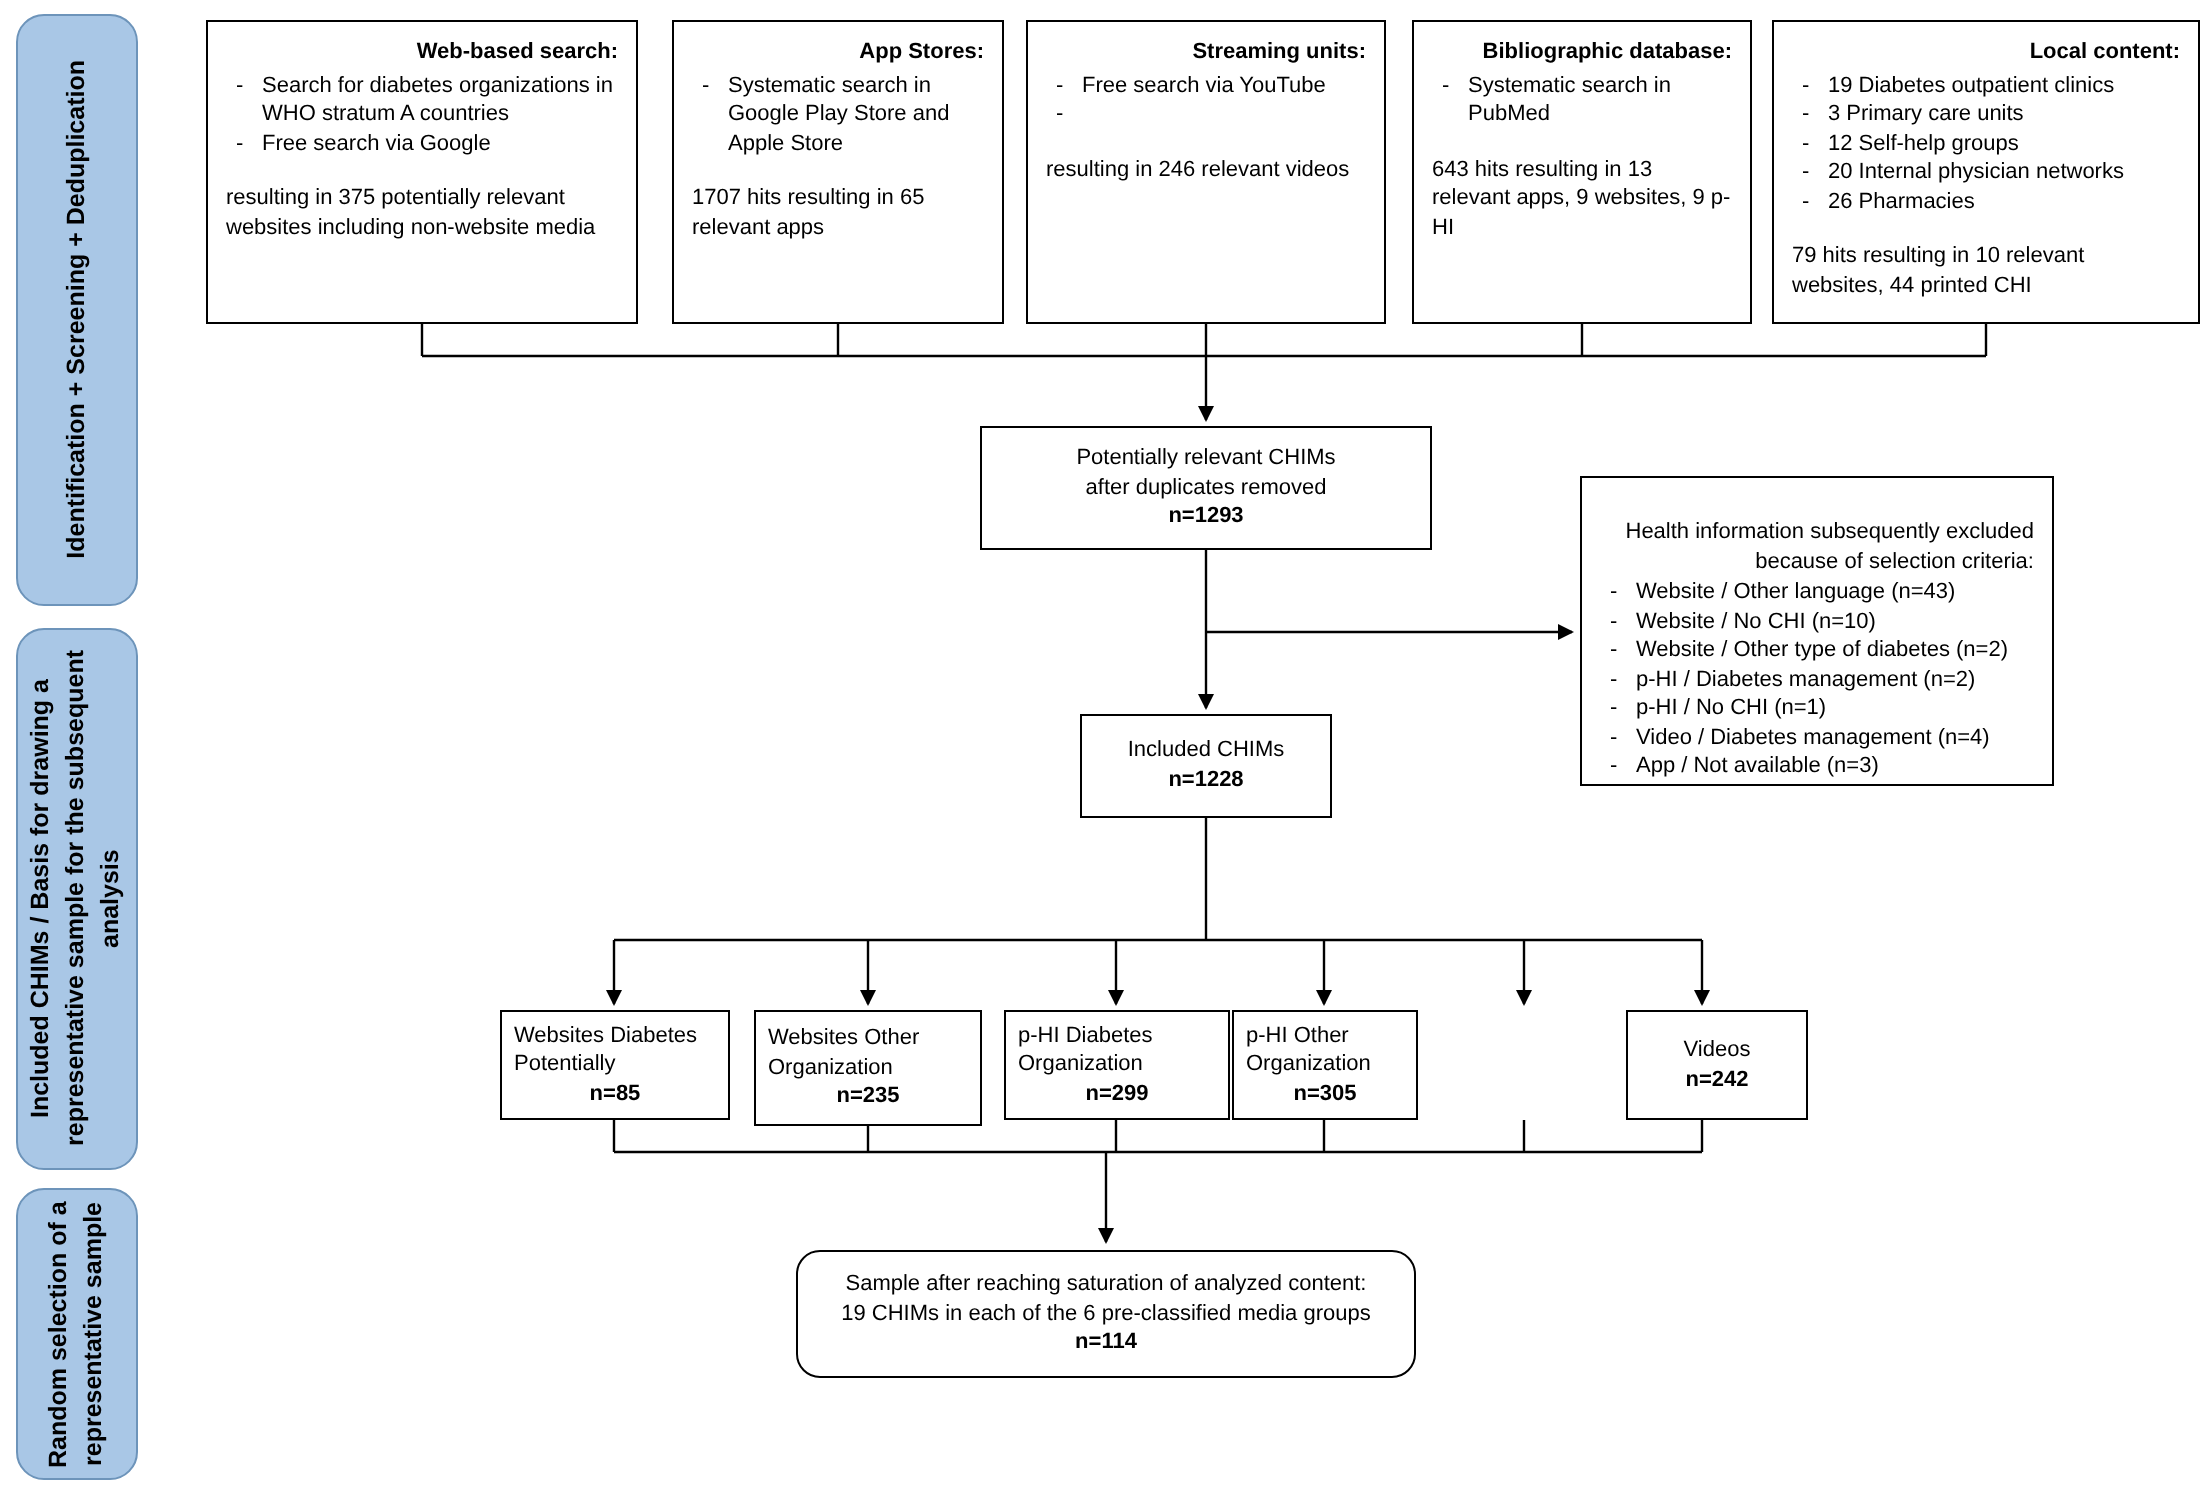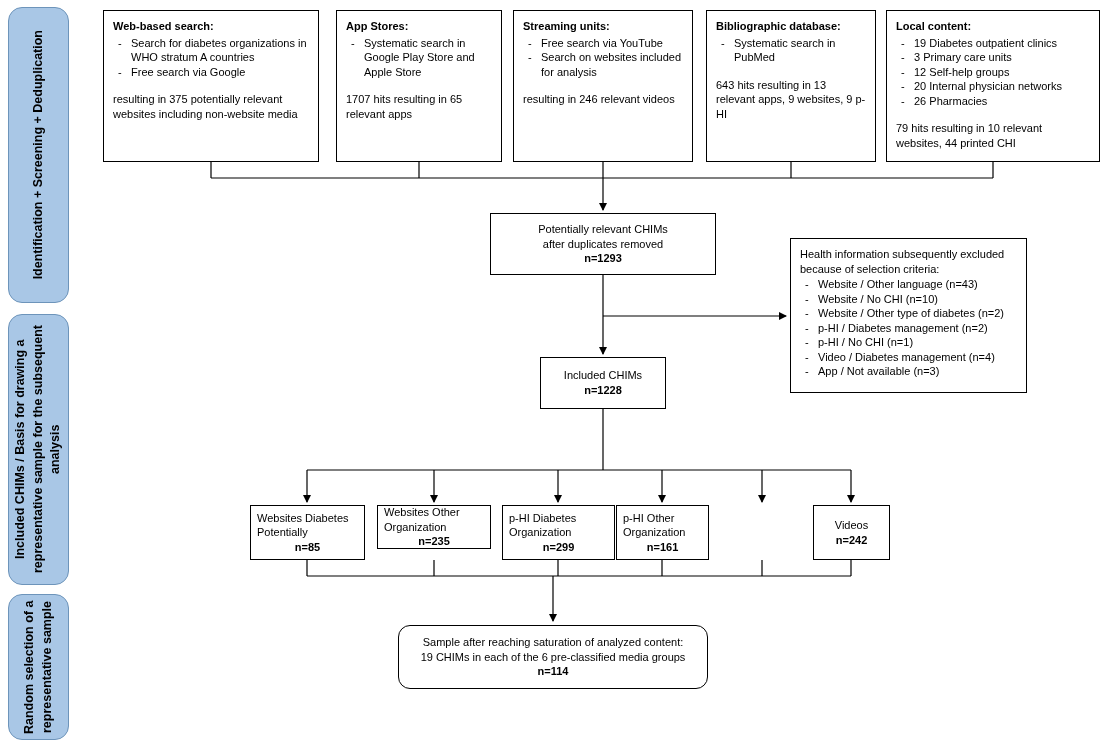--- a/index.html
+++ b/index.html
@@ -4,32 +4,32 @@
 <style>
   * { box-sizing: border-box; }
   html,body { margin:0; padding:0; background:#fff; }
   body { font-family:"Liberation Sans","DejaVu Sans",sans-serif; color:#000; }
   #canvas { position:relative; width:1106px; height:747px; background:#fff; overflow:hidden; }
   svg.connectors { position:absolute; left:0; top:0; }
 
   .box { position:absolute; background:#fff; border:1.2px solid var(--box-border,#000);
          font-size:11px; line-height:1.32; }
   .topbox { padding:8px 9px 6px 9px; }
-  .boxtitle { font-weight:bold; margin-bottom:2px; }
+  .boxtitle { font-weight:bold; margin-bottom:2px;text-align:right; }
   .bullet { display:flex; padding-left:5px; }
   .dash { flex:0 0 13px; }
   .btext { flex:1; }
   .result { margin-top:13px; }
 
   .center-box { display:flex; flex-direction:column; align-items:center; justify-content:center;
                 text-align:left; padding:4px 6px; }
   .bold { font-weight:bold; }
   .rounded { border-radius:12px; border-width:1.6px; }
 
-  .excl { padding:8px 9px; }
+  .excl { padding:20px 9px; }
   .excl .boxtitle { font-weight:normal; margin-bottom:1px; }
 
   .stage { position:absolute; background:var(--stage-fill,#a9c7e6);
            border:1px solid var(--stage-border,#6d94ba); border-radius:14px;
            display:flex; align-items:center; justify-content:center; }
   .stage span { writing-mode:vertical-rl; transform:rotate(180deg); font-weight:bold;
                 font-size:12.5px; line-height:1.4; text-align:center; }
 </style>
 </head>
 <body>
@@ -95,21 +95,20 @@
   </div>
 
   <div class="box topbox" style="left:513px;top:10px;width:180px;height:152px">
     <div class="boxtitle">Streaming units:</div>
     <div class="bullet">
       <span class="dash">-</span>
       <span class="btext">Free search via YouTube</span>
     </div>
     <div class="bullet">
       <span class="dash">-</span>
-      <span class="btext">Search on websites included for analysis</span>
     </div>
     <div class="result">resulting in 246 relevant videos</div>
   </div>
 
   <div class="box topbox" style="left:706px;top:10px;width:170px;height:152px">
     <div class="boxtitle">Bibliographic database:</div>
     <div class="bullet">
       <span class="dash">-</span>
       <span class="btext">Systematic search in PubMed</span>
     </div>
@@ -181,33 +180,33 @@
 
   <div class="box center-box" style="left:540px;top:357px;width:126px;height:52px">
     <div>Included CHIMs</div>
     <div class="bold">n=1228</div>
   </div>
 
   <div class="box center-box" style="left:250px;top:505px;width:115px;height:55px">
     <div>Websites Diabetes Potentially</div>
     <div class="bold">n=85</div>
   </div>
-  <div class="box center-box" style="left:377px;top:505px;width:114px;height:44px">
+  <div class="box center-box" style="left:377px;top:505px;width:114px;height:58px">
     <div>Websites Other Organization</div>
     <div class="bold">n=235</div>
   </div>
   <div class="box center-box" style="left:502px;top:505px;width:113px;height:55px">
     <div>p-HI Diabetes Organization</div>
     <div class="bold">n=299</div>
   </div>
   <div class="box center-box" style="left:616px;top:505px;width:93px;height:55px">
     <div>p-HI Other Organization</div>
-    <div class="bold">n=161</div>
-  </div>
-  <div class="box center-box" style="left:813px;top:505px;width:77px;height:55px">
+    <div class="bold">n=305</div>
+  </div>
+  <div class="box center-box" style="left:813px;top:505px;width:91px;height:55px">
     <div>Videos</div>
     <div class="bold">n=242</div>
   </div>
 
   <div class="box center-box rounded" style="left:398px;top:625px;width:310px;height:64px">
     <div>Sample after reaching saturation of analyzed content:</div>
     <div>19 CHIMs in each of the 6 pre-classified media groups</div>
     <div class="bold">n=114</div>
   </div>
 

